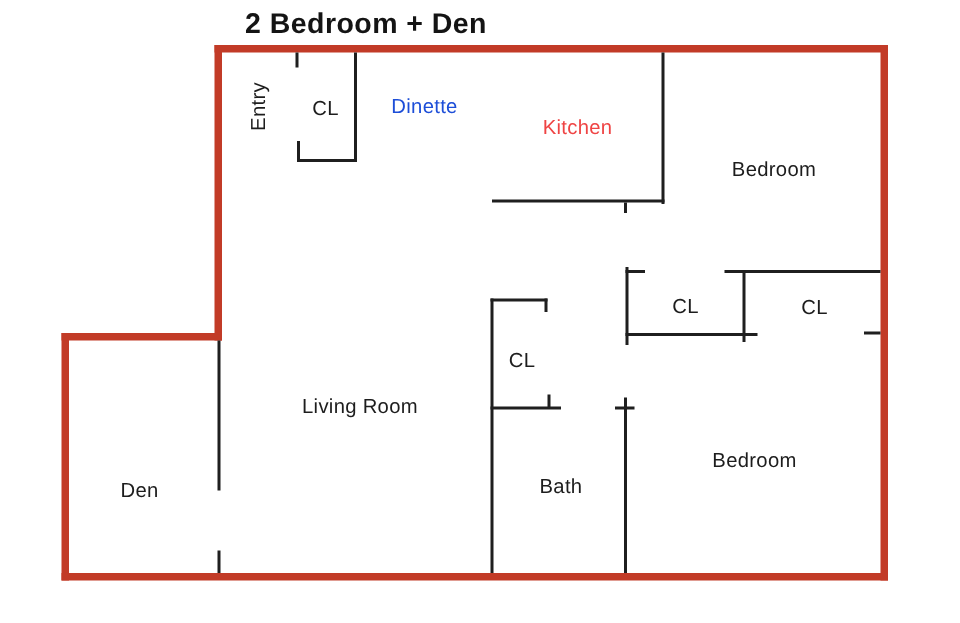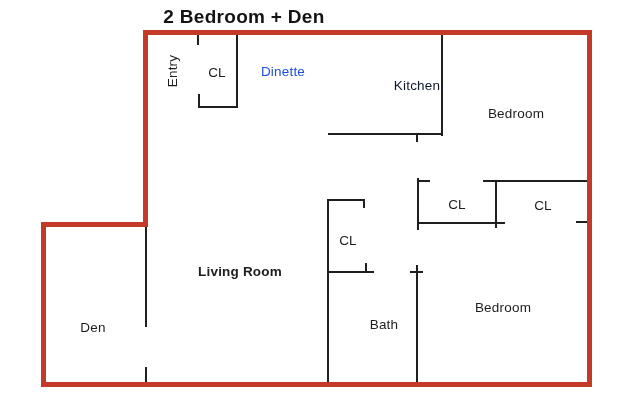--- a/index.html
+++ b/index.html
@@ -74,23 +74,23 @@
       <div class="seg" style="left: 365px; top: 263px; width: 2px; height: 9px; background: rgb(31, 31, 31);"></div>
       <div class="seg" style="left: 416px; top: 265px; width: 2px; height: 117px; background: rgb(31, 31, 31);"></div>
       <div class="seg" style="left: 410px; top: 271px; width: 13px; height: 2px; background: rgb(31, 31, 31);"></div>
       <div class="seg" style="left: 145px; top: 227px; width: 2px; height: 100px; background: rgb(31, 31, 31);"></div>
       <div class="seg" style="left: 145px; top: 367px; width: 2px; height: 15px; background: rgb(31, 31, 31);"></div>
     </div>
   <div>
       <div class="room-label rotated" style="left: 172px; top: 71px; color: rgb(29, 29, 29);">Entry</div>
       <div class="room-label" style="left: 217px; top: 72px; color: rgb(29, 29, 29);">CL</div>
       <div class="room-label" style="left: 283px; top: 71px; color: #1d4ed8;">Dinette</div>
-      <div class="room-label" style="left: 385px; top: 85px; color: #0f172a; margin-left: 32px;">Kitchen</div>
+      <div class="room-label" style="left: 385px; top: 85px; color: #ef4444;">Kitchen</div>
       <div class="room-label" style="left: 516px; top: 113px; color: rgb(29, 29, 29);">Bedroom</div>
       <div class="room-label" style="left: 457px; top: 204px; color: rgb(29, 29, 29);">CL</div>
       <div class="room-label" style="left: 543px; top: 205px; color: rgb(29, 29, 29);">CL</div>
       <div class="room-label" style="left: 348px; top: 240px; color: rgb(29, 29, 29);">CL</div>
-      <div class="room-label" style="left: 240px; top: 271px; color: rgb(29, 29, 29); font-weight: bold;">Living Room</div>
+      <div class="room-label" style="left: 240px; top: 271px; color: rgb(29, 29, 29);">Living Room</div>
       <div class="room-label" style="left: 93px; top: 327px; color: rgb(29, 29, 29);">Den</div>
-      <div class="room-label" style="left: 384px; top: 324px; color: rgb(29, 29, 29);">Bath</div>
+      <div class="room-label" style="left: 374px; top: 324px; color: rgb(29, 29, 29);">Bath</div>
       <div class="room-label" style="left: 503px; top: 307px; color: rgb(29, 29, 29);">Bedroom</div>
     </div>
 </div>
 
 </body></html>

